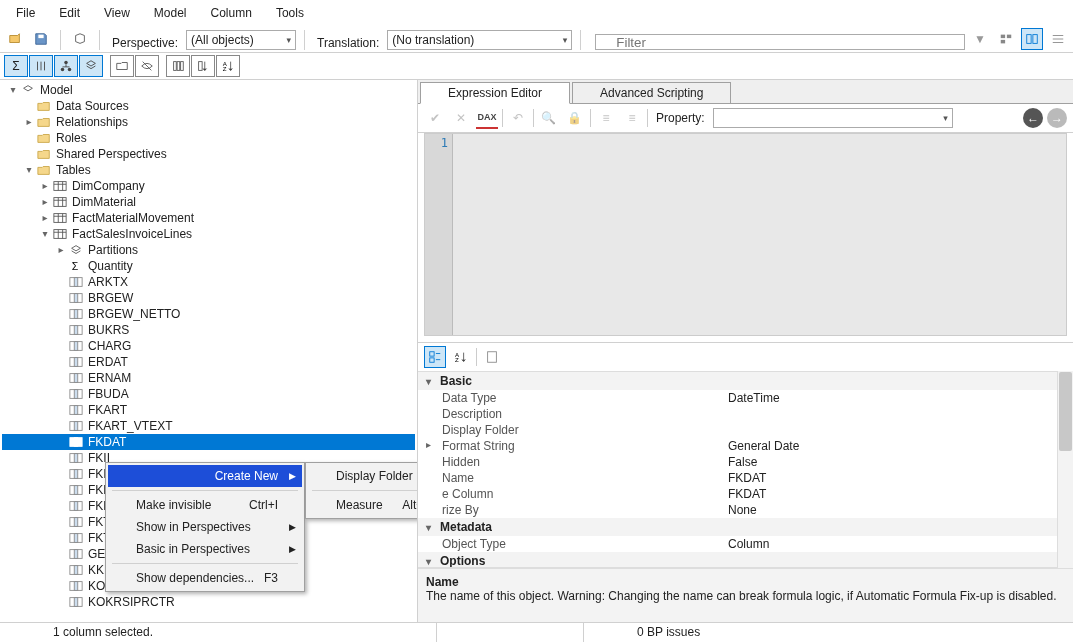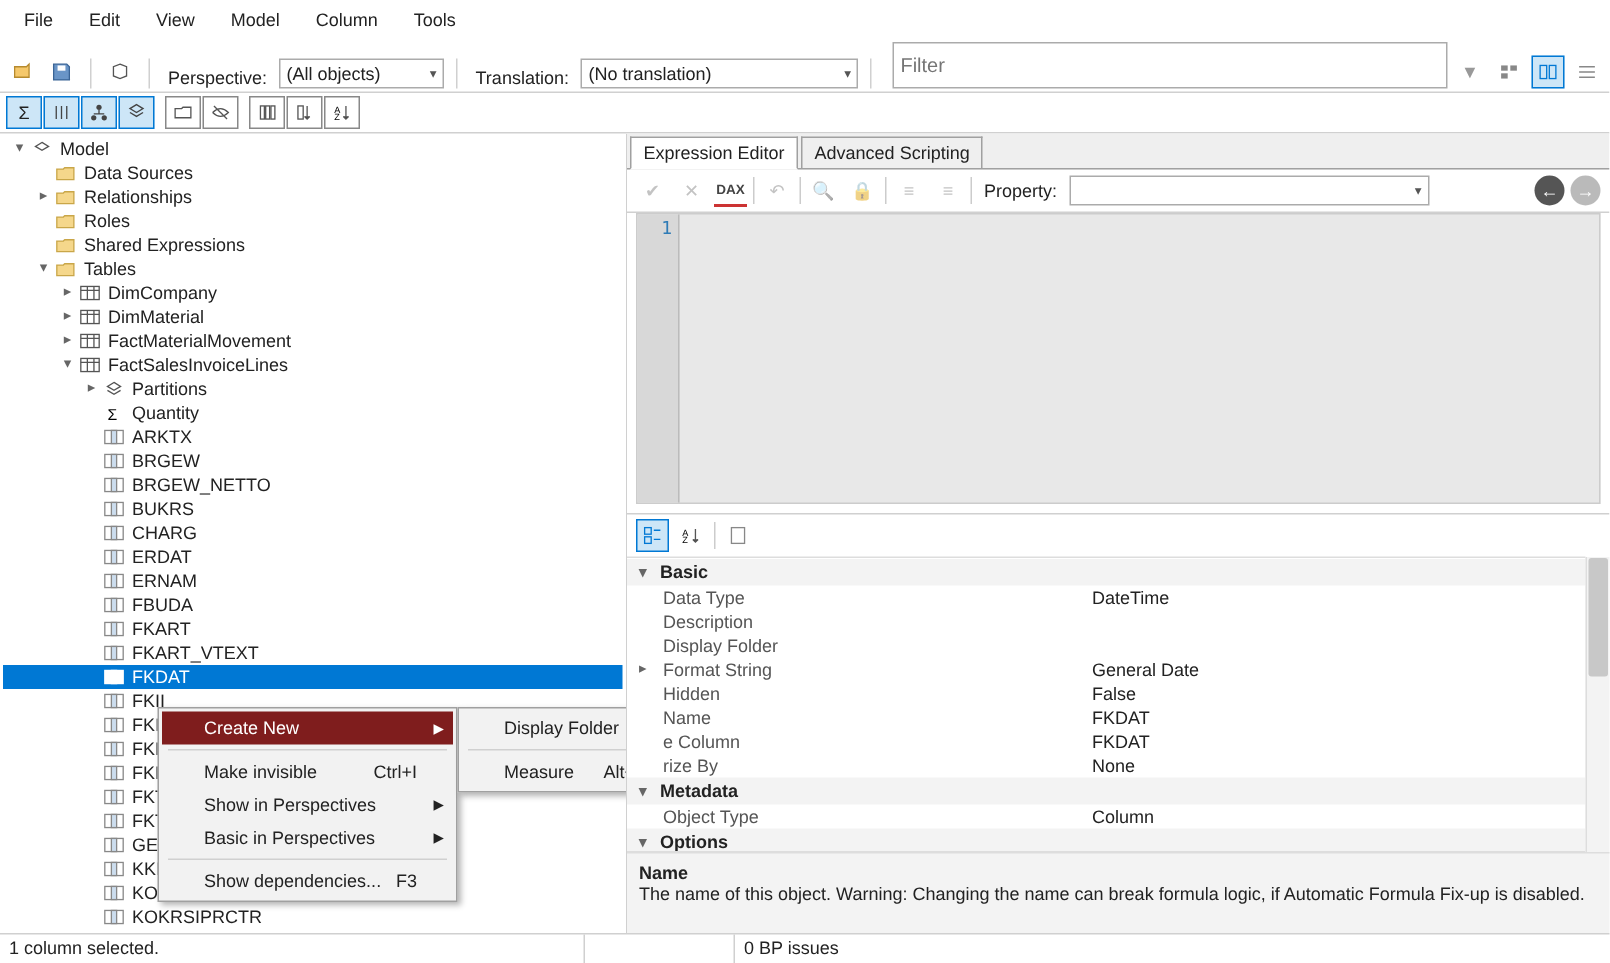--- a/index.html
+++ b/index.html
@@ -9,21 +9,21 @@
   .menubar .menu-item { padding: 4px 12px; cursor: default; }
   
   .toolbar { display: flex; align-items: flex-end; padding: 2px 4px; background: #fff; border-bottom: 1px solid #d0d0d0; gap: 4px; }
   .toolbar .sep { width: 1px; height: 20px; background: #d0d0d0; margin: 0 4px; }
   .tool-btn { width: 22px; height: 22px; display: flex; align-items: center; justify-content: center; border: 1px solid transparent; cursor: pointer; }
   .tool-btn.active { border-color: #0078d4; background: #cde6f7; }
   .tool-btn svg { width: 14px; height: 14px; }
   .field-label { padding: 0 4px; }
   .combo { border: 1px solid #ababab; background: #fff; height: 20px; padding: 1px 4px; display: inline-flex; align-items: center; }
   .combo .caret { margin-left: auto; font-size: 9px; color: #555; }
-  .filter-input { border: 1px solid #ababab; height: 31px; padding: 1px 4px; flex: 1; margin-left: 6px; }
+  .filter-input { border: 1px solid #ababab; height: 16px; padding: 1px 20px; flex: 1; margin-left: 6px; }
   
   .toolbar2 { display: flex; align-items: center; padding: 2px 4px; border-bottom: 1px solid #d0d0d0; gap: 2px; }
   .tool-group { display: flex; gap: 1px; margin-right: 5px; }
   .tool-group .tool-btn { border: 1px solid #888; width: 24px; height: 22px; }
   .tool-group .tool-btn.pressed { background: #cde6f7; border-color: #0078d4; }
   
   .main { flex: 1; display: flex; min-height: 0; }
   .tree-panel { width: 418px; border-right: 1px solid #d0d0d0; overflow: auto; position: relative; background: #fff; }
   
   .tree { padding: 2px; }
@@ -35,28 +35,28 @@
   .node-icon svg { width: 14px; height: 12px; }
   .node-label { padding-left: 2px; }
   
   .indent0 { padding-left: 4px; }
   .indent1 { padding-left: 20px; }
   .indent2 { padding-left: 36px; }
   .indent3 { padding-left: 52px; }
   
   .context-menu { position: absolute; background: #f2f2f2; border: 1px solid #a0a0a0; box-shadow: 2px 2px 4px rgba(0,0,0,0.3); padding: 2px; z-index: 100; }
   .cm-item { display: flex; align-items: center; padding: 3px 24px 3px 28px; height: 22px; white-space: nowrap; position: relative; }
-  .cm-item.highlighted { background: #7f1d1d; color: #fff; }
+  .cm-item.highlighted { background: #1d4ed8; color: #fff; justify-content: flex-end; }
   .cm-item .cm-shortcut { position: absolute; right: 24px; }
   .cm-item .cm-arrow { position: absolute; right: 6px; font-size: 9px; }
   .cm-sep { height: 1px; background: #d0d0d0; margin: 3px 4px; }
   
   .right-panel { flex: 1; display: flex; flex-direction: column; min-width: 0; }
   .tabbar { display: flex; background: #efefef; padding-top: 2px; border-bottom: 1px solid #a0a0a0; padding-left: 2px; }
-  .tabbar .tab { padding: 3px 8px; border: 1px solid #a0a0a0; border-bottom: none; background: #efefef; margin-right: 2px; cursor: pointer; }
+  .tabbar .tab { padding: 3px 27px; border: 1px solid #a0a0a0; border-bottom: none; background: #efefef; margin-right: 2px; cursor: pointer; }
   .tabbar .tab.active { background: #fff; border-bottom: 1px solid #fff; margin-bottom: -1px; }
   
   .editor-toolbar { display: flex; align-items: center; padding: 3px 6px; gap: 4px; border-bottom: 1px solid #d0d0d0; }
   .ed-btn { width: 22px; height: 22px; display: flex; align-items: center; justify-content: center; color: #888; cursor: pointer; }
   .ed-btn.gray { opacity: .5; }
   .prop-combo { flex: 1; max-width: 240px; border: 1px solid #ababab; height: 20px; display: flex; align-items: center; padding: 0 4px; }
   .nav-arrows { margin-left: auto; display: flex; gap: 4px; }
   .nav-arrow { width: 20px; height: 20px; border-radius: 10px; background: #555; color: #fff; display: flex; align-items: center; justify-content: center; font-size: 12px; }
   .nav-arrow.dis { opacity: .4; }
   
@@ -71,21 +71,21 @@
   .prop-group .exp { width: 14px; color: #666; font-size: 10px; }
   .prop-row { display: flex; padding: 1px 0; }
   .prop-name { width: 310px; padding-left: 24px; color: #555; }
   .prop-name.expandable { padding-left: 8px; display: flex; }
   .prop-name.expandable .exp { width: 16px; color: #666; font-size: 10px; }
   .prop-val { flex: 1; }
   .prop-desc { padding: 6px 8px; background: #f3f3f3; border-top: 1px solid #ddd; height: 54px; }
   .prop-desc .desc-title { font-weight: bold; }
   
   .statusbar { display: flex; border-top: 1px solid #d0d0d0; height: 20px; align-items: stretch; }
-  .statusbar .cell { padding: 2px 6px; border-right: 1px solid #d0d0d0; }
+  .statusbar .cell { padding: 2px 6px; border-right: 1px solid #d0d0d0; margin-left: 47px; }
   .statusbar .cell:first-child { flex: 0 0 390px; }
   .statusbar .cell:nth-child(2) { width: 100px; }
   .statusbar .cell:last-child { flex: 1; border-right: none; }
   
   .scrollbar-v { width: 16px; border-left: 1px solid #ddd; background: #f3f3f3; display: flex; flex-direction: column; }
   .scrollbar-v .thumb { height: 40%; background: #c8c8c8; margin: 1px; border-radius: 2px; }
 </style>
 </head>
 <body>
 
@@ -251,21 +251,21 @@
           </span>
           <span class="node-label">Roles</span>
         </div>
         <div class="tree-row indent1">
           <span class="expander"></span>
           <span class="node-icon">
             <svg viewBox="0 0 16 12">
               <path d="M1 3 h5 l1 -1 h7 v9 h-13 z" fill="#f5d78b" stroke="#c9a648"></path>
             </svg>
           </span>
-          <span class="node-label">Shared Expressions</span>
+          <span class="node-label">Shared Perspectives</span>
         </div>
         <div class="tree-row indent1">
           <span class="expander">▾</span>
           <span class="node-icon">
             <svg viewBox="0 0 16 12">
               <path d="M1 3 h5 l1 -1 h7 v9 h-13 z" fill="#f5d78b" stroke="#c9a648"></path>
             </svg>
           </span>
           <span class="node-label">Tables</span>
         </div>

